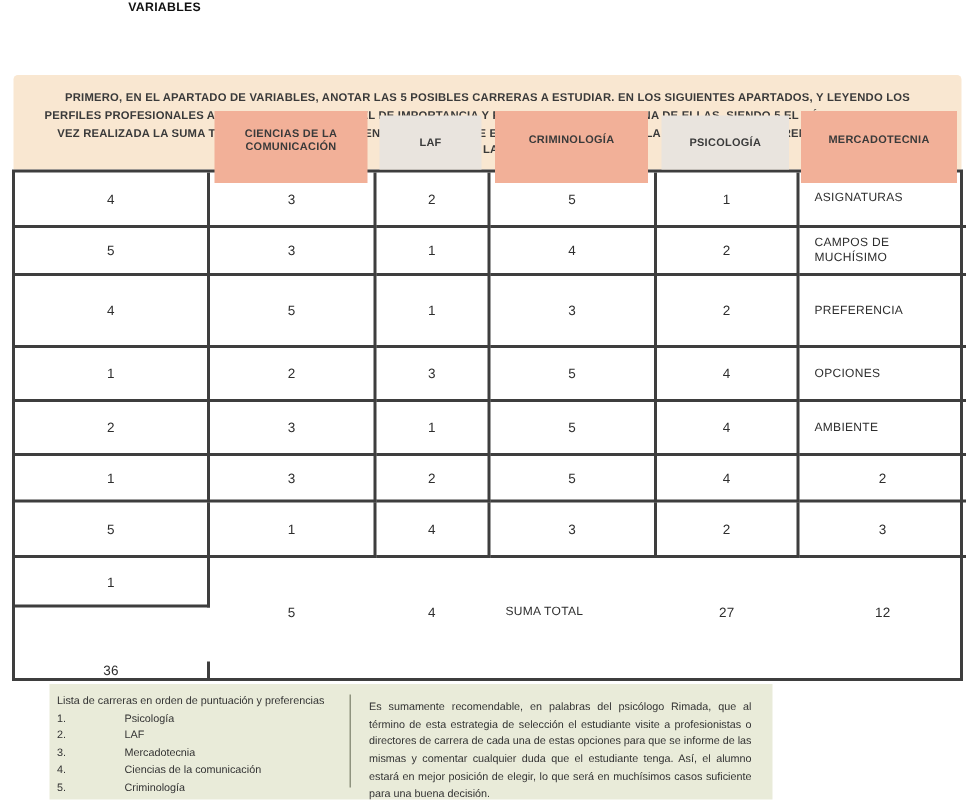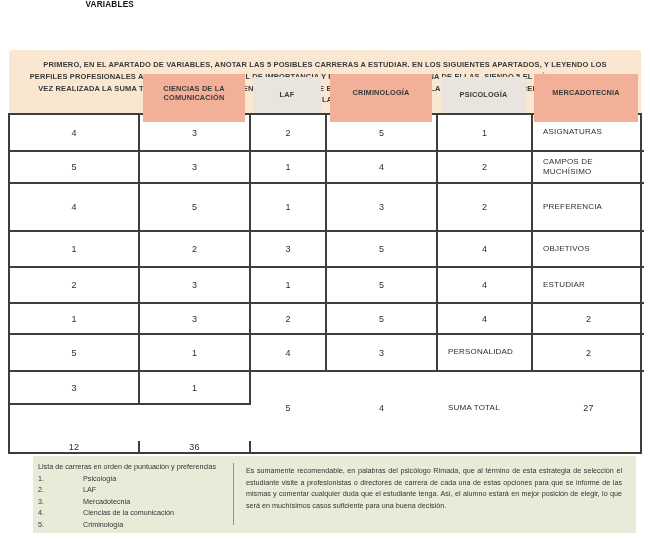--- a/index.html
+++ b/index.html
@@ -40,21 +40,21 @@
     grid-template-columns:130px 111px 76px 111px 95px 111px;
     border:2px solid var(--border);background:#fff;}
   .cell{border-right:2px solid var(--border);border-bottom:2px solid var(--border);
     display:flex;align-items:center;justify-content:center;font-size:9px;letter-spacing:.2px;}
   .cell:nth-child(6n){border-right:none;}
   .cell:nth-last-child(-n+6){border-bottom:none;margin-top:36px;}
   .cell.label{justify-content:flex-start;padding-left:10px;font-size:8px;}
   .cell.label span{max-width:80px;line-height:1.3;}
 
   
-  .footer{position:absolute;left:33px;top:456px;width:603px;height:77px;background:var(--footer-bg);
+  .footer{position:absolute;left:33px;top:456px;width:482px;height:77px;background:var(--footer-bg);
     display:flex;}
   .rank{width:200px;padding:5px 0 0 5px;}
   .rank-head{font-size:7.2px;line-height:1.6;color:#333;}
   .rank-item{display:flex;font-size:7.2px;line-height:1.6;color:#333;}
   .rank-item .num{width:45px;flex:0 0 45px;}
   .divider{width:1px;background:#8f937f;margin:7px 0 8px 0;}
   .note{flex:1;padding:9px 14px 0 12px;font-size:7.2px;line-height:1.62;color:#333;text-align:justify;}
 </style>
 </head>
 <body>
@@ -108,43 +108,40 @@
       <div class="cell value">2</div>
       <div class="cell label">
         <span>PREFERENCIA</span>
       </div>
       <div class="cell value">1</div>
       <div class="cell value">2</div>
       <div class="cell value">3</div>
       <div class="cell value">5</div>
       <div class="cell value">4</div>
       <div class="cell label">
-        <span>OBJETIVOS</span>
+        <span>OPCIONES</span>
       </div>
       <div class="cell value">2</div>
       <div class="cell value">3</div>
       <div class="cell value">1</div>
       <div class="cell value">5</div>
       <div class="cell value">4</div>
       <div class="cell label">
-        <span>ESTUDIAR</span>
+        <span>AMBIENTE</span>
       </div>
       <div class="cell value">1</div>
       <div class="cell value">3</div>
       <div class="cell value">2</div>
       <div class="cell value">5</div>
       <div class="cell value">4</div>
       <div class="cell value">2</div>
       <div class="cell value">5</div>
       <div class="cell value">1</div>
       <div class="cell value">4</div>
       <div class="cell value">3</div>
-      <div class="cell label">
-        <span>PERSONALIDAD</span>
-      </div>
       <div class="cell value">2</div>
       <div class="cell value">3</div>
       <div class="cell value">1</div>
       <div class="cell value">5</div>
       <div class="cell value">4</div>
       <div class="cell label">
         <span>SUMA TOTAL</span>
       </div>
       <div class="cell value">27</div>
       <div class="cell value">12</div>

